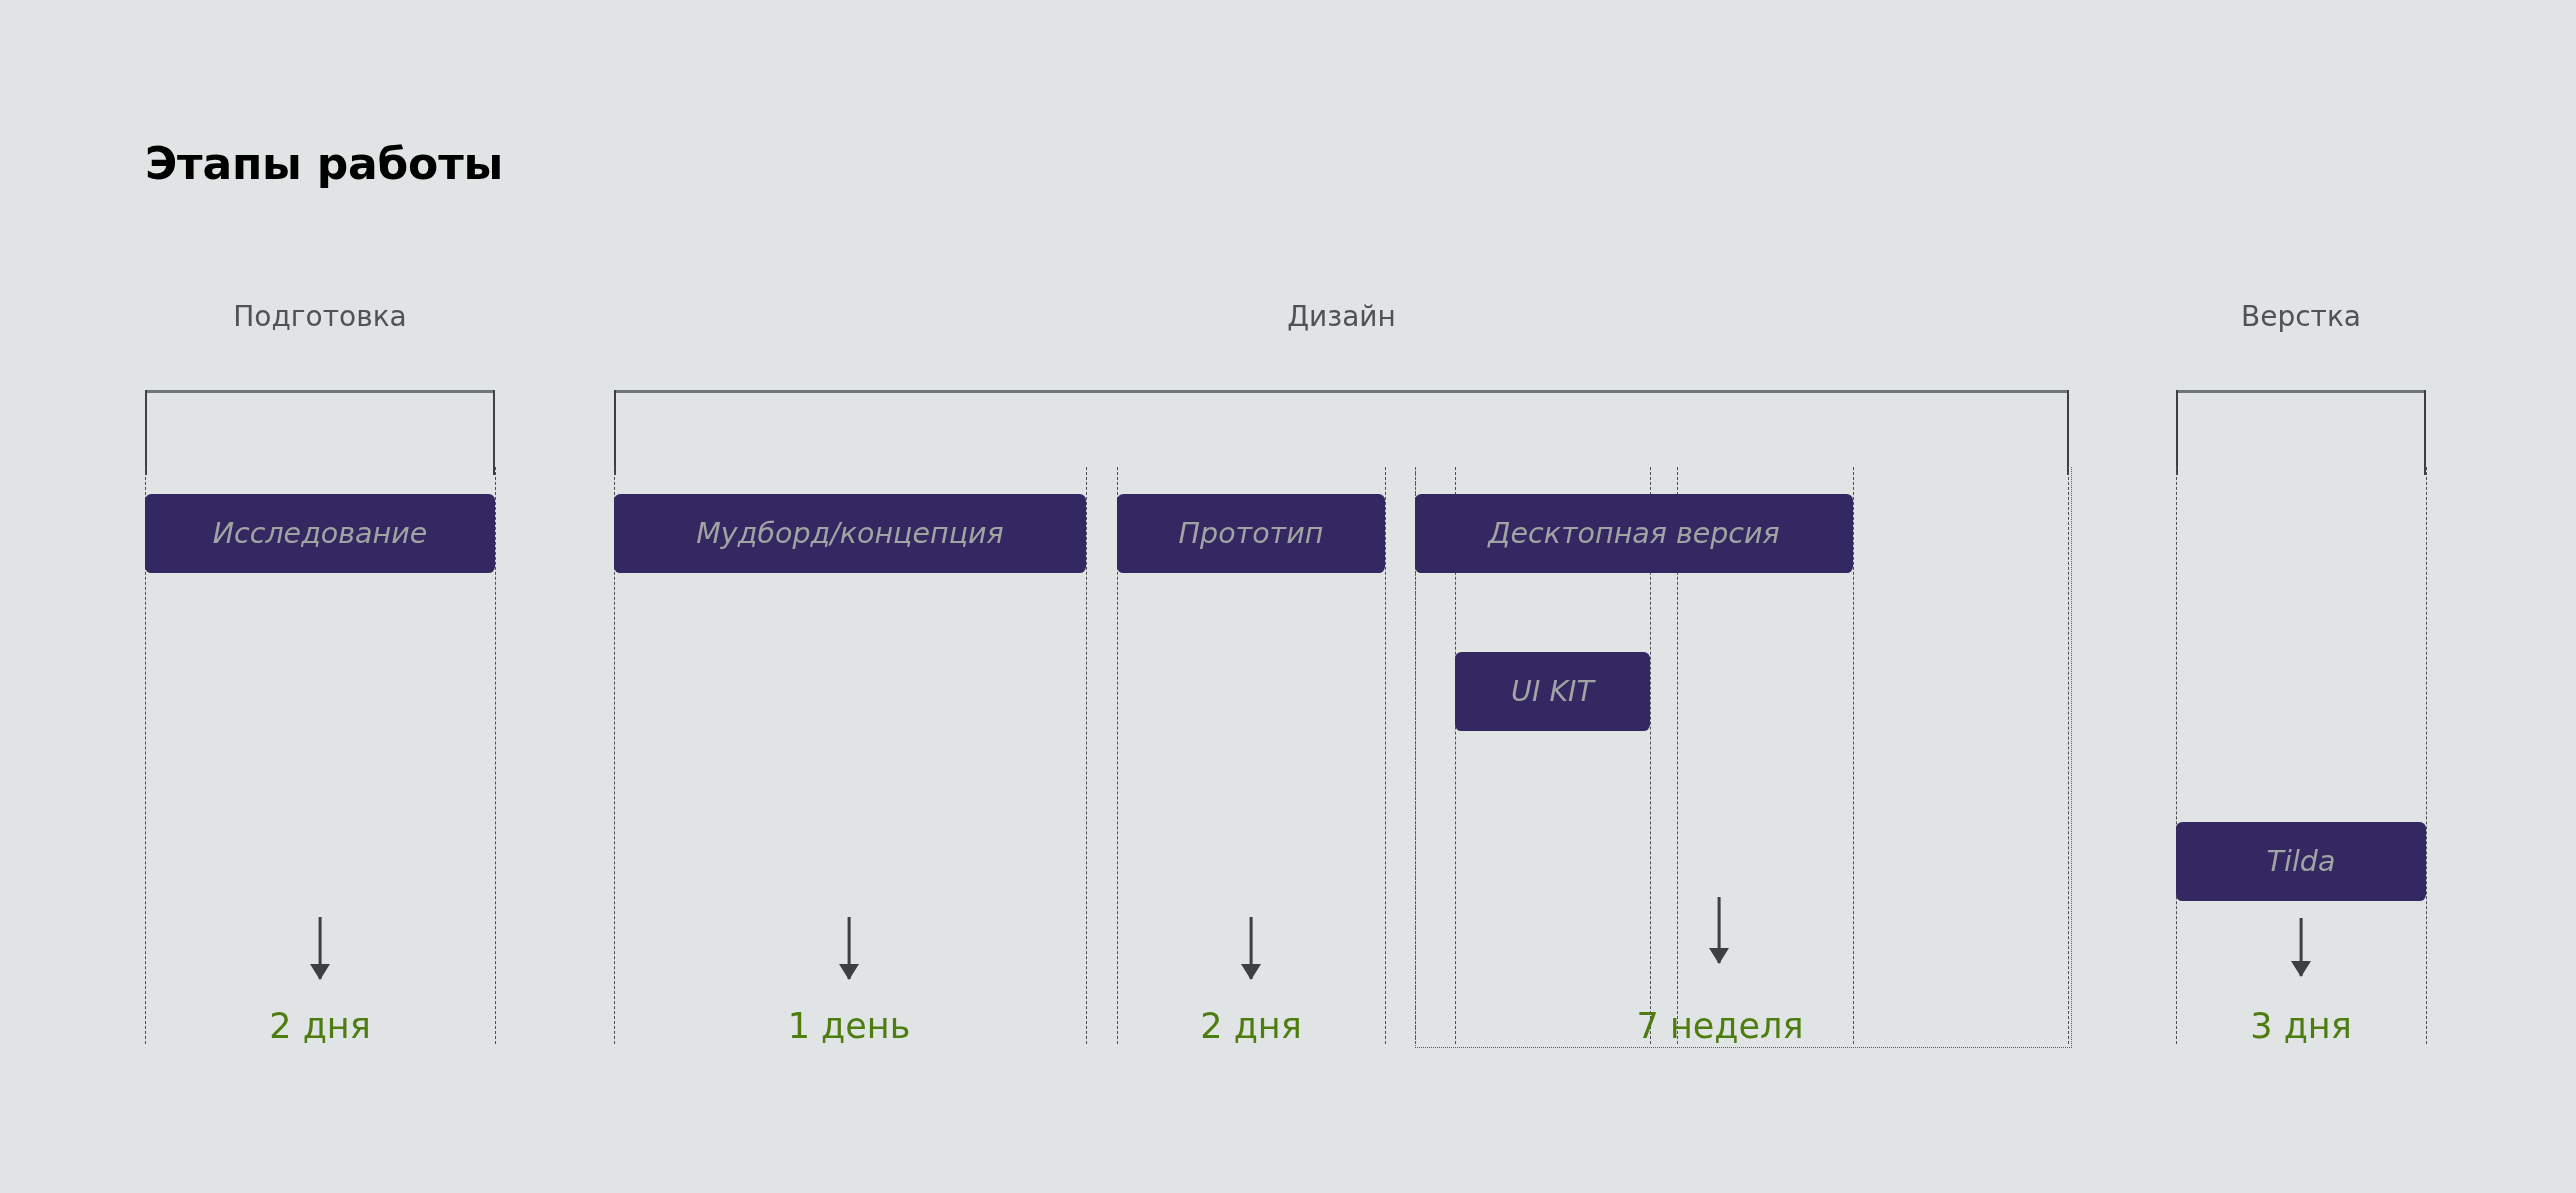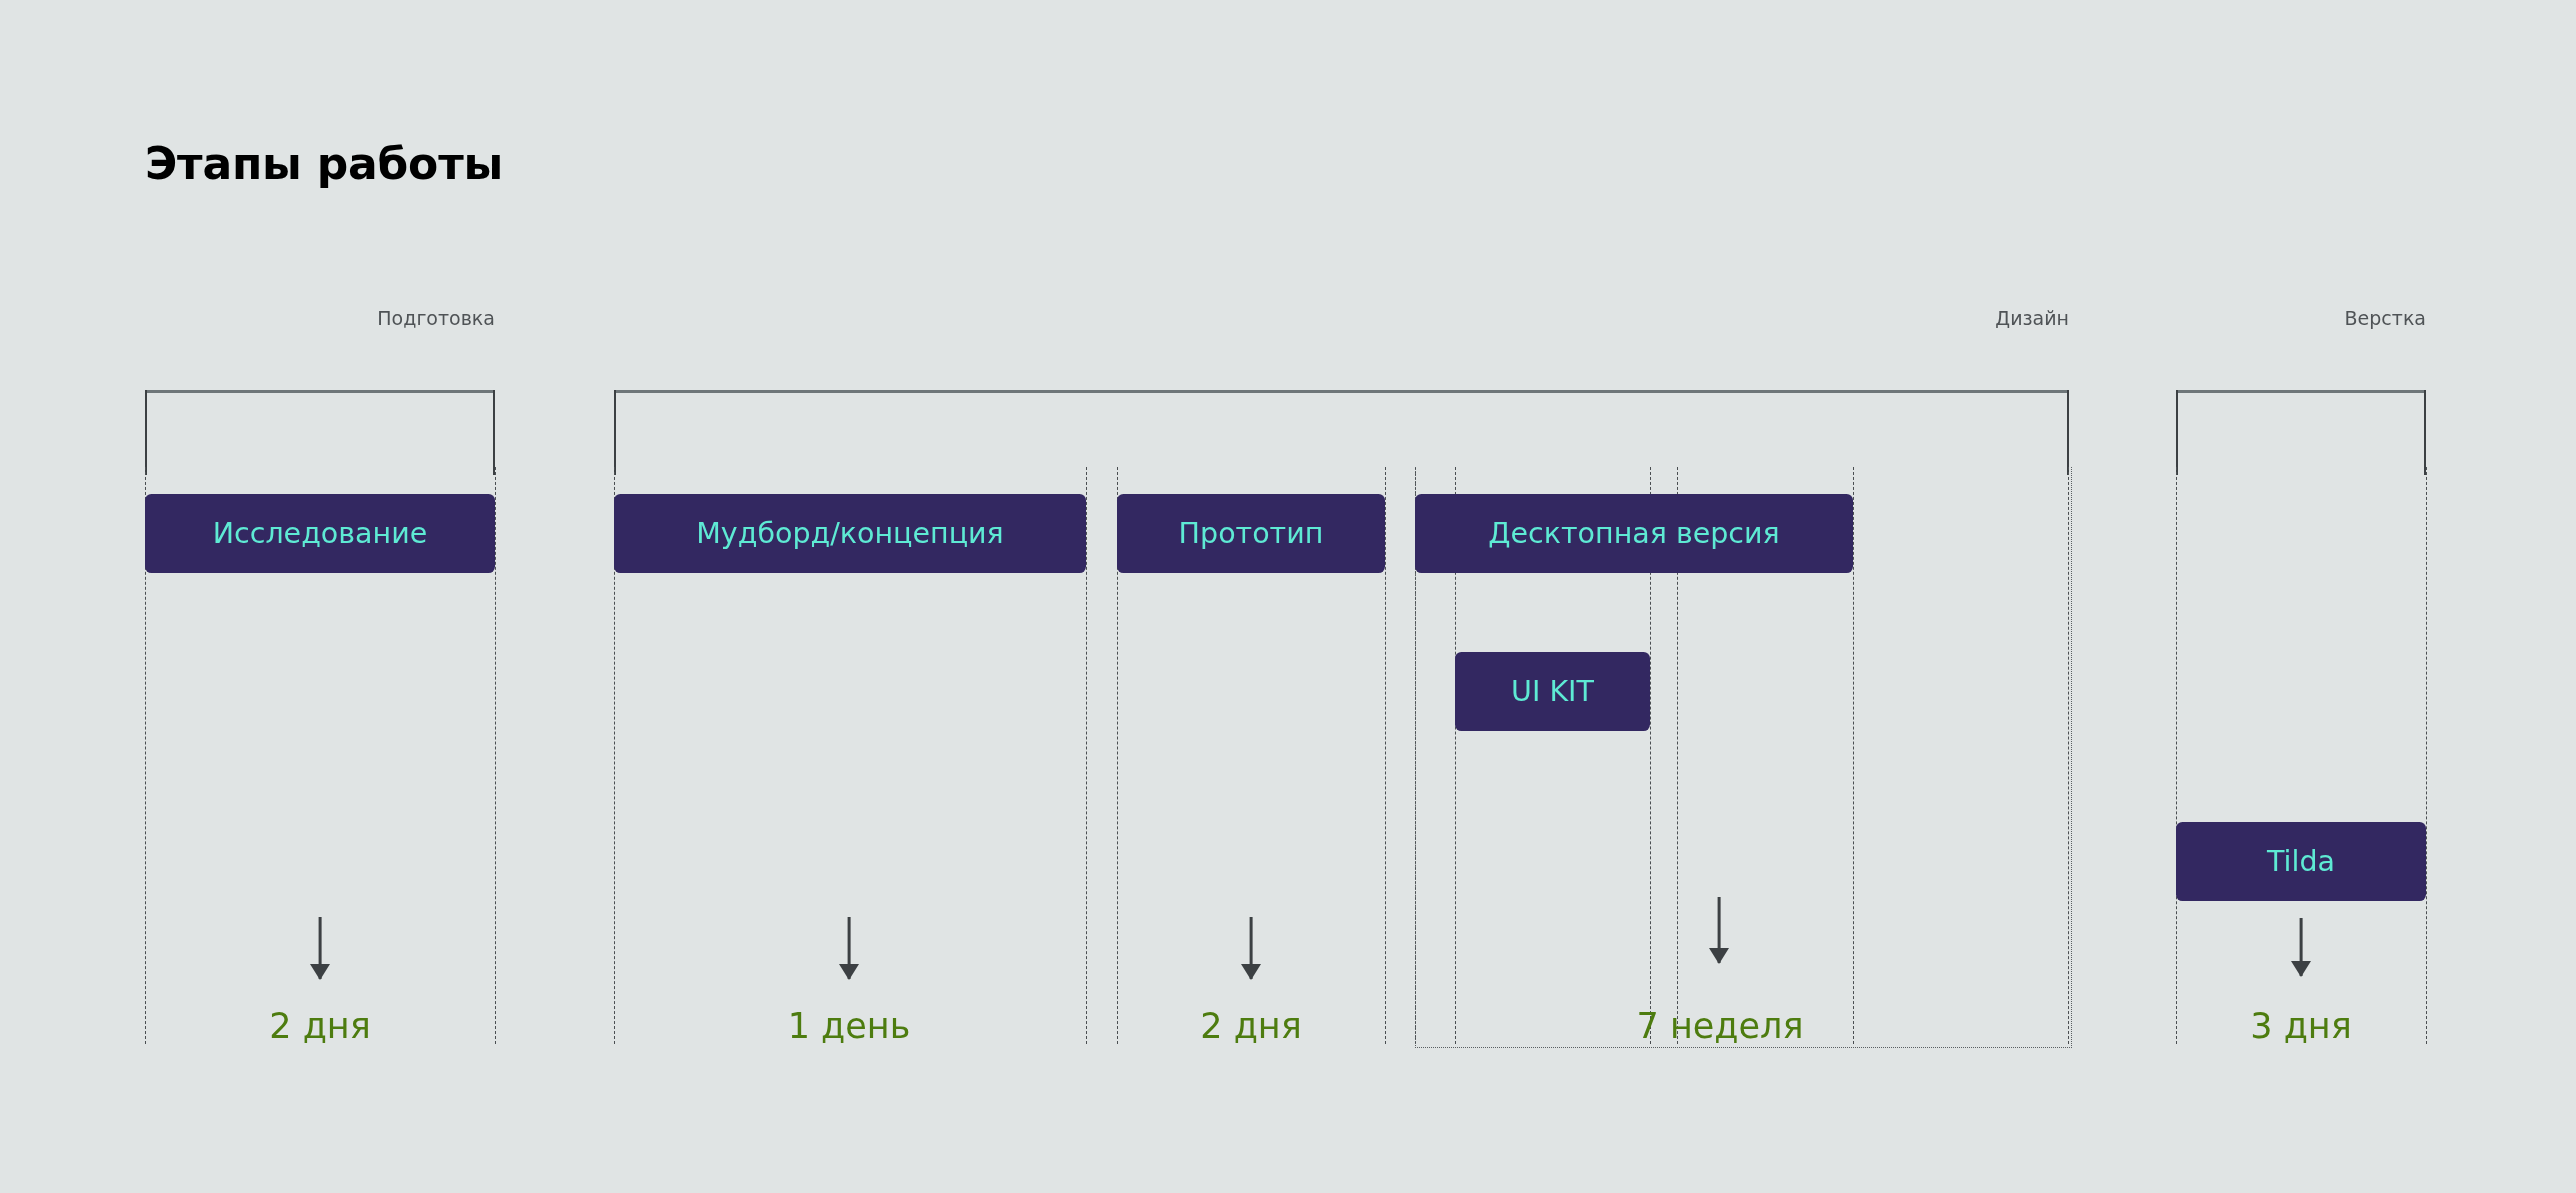--- a/index.html
+++ b/index.html
@@ -15,23 +15,23 @@
   .page-title{
     position:absolute;
     left:145px;top:138px;
     font-size:44px;font-weight:700;color:#000000;
     letter-spacing:-0.2px;
     white-space:nowrap;
   }
 
   .phase-label{
     position:absolute;
-    font-size:19px;font-weight:400;color:#4f5356;
-    text-align:right;white-space:nowrap;
-    top:307px;
+    font-size:28px;font-weight:400;color:#4f5356;
+    text-align:center;white-space:nowrap;
+    top:300px;
   }
 
   
   .bracket{position:absolute;}
   .bracket .top{
     position:absolute;left:0;top:0;height:2.8px;width:100%;
     background:#6e7679;
   }
   .bracket .side{
     position:absolute;top:0;width:1.8px;height:100%;
@@ -51,24 +51,25 @@
     position:absolute;
     border:1.8px dotted #5a5f62;
     border-top:none;
   }
 
   .bar{
     position:absolute;
     background:#332861;
     border-radius:6.4px;
     display:flex;align-items:center;justify-content:center;
-    color:#5eead4;
+    color:#a3a3a3;
     font-size:28.5px;font-weight:400;
     white-space:nowrap;
     box-sizing:border-box;
+    font-style:italic;
   }
 
   .arrow{position:absolute;}
   .arrow .shaft{
     position:absolute;left:50%;top:0;
     transform:translateX(-50%);
     width:2.8px;height:100%;
     background:#3c4043;
   }
   .arrow .head{

